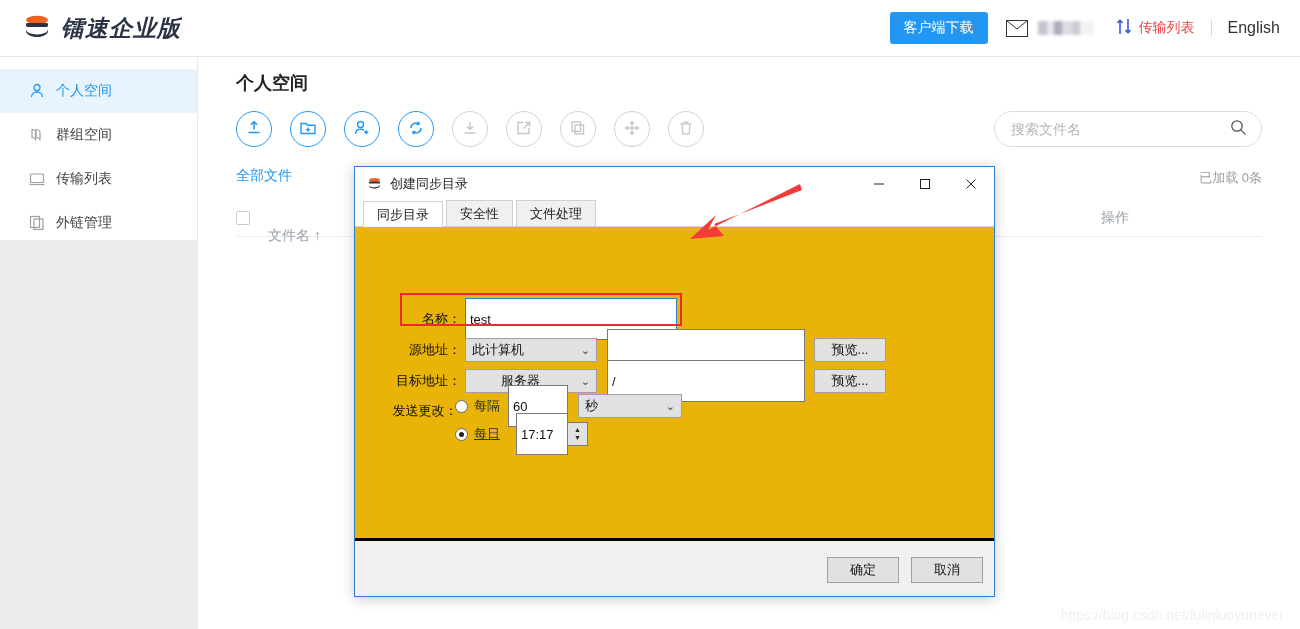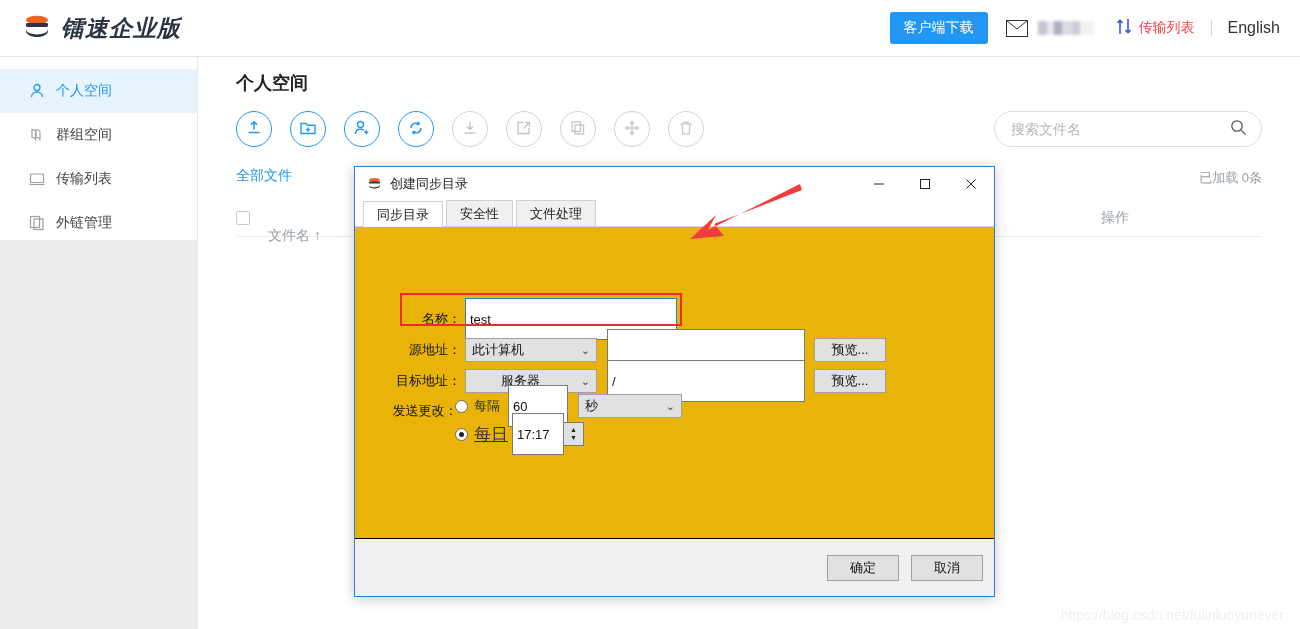--- a/index.html
+++ b/index.html
@@ -164,21 +164,21 @@
   #redbox{
     position:absolute;left:45px;top:66px;width:282px;height:33px;
     border:2px solid #ee2b2b;box-sizing:border-box;pointer-events:none;
   }
   #red-arrow{
     position:absolute;left:672px;top:182px;width:130px;height:66px;pointer-events:none;
   }
 
   #dlg-footer{
     position:absolute;left:0;bottom:0;width:100%;height:58px;
-    background:#f0f0f0;border-top:1px solid #000000;box-sizing:border-box;
+    background:#f0f0f0;border-top:3px solid #000000;box-sizing:border-box;
   }
   #dlg-footer .win-btn{position:absolute;top:16px;width:72px;height:26px;}
   #btn-ok{left:472px;}
   #btn-cancel{left:556px;}
 </style>
 </head>
 <body>
 
 <div id="app-header">
   <div id="brand">
@@ -435,21 +435,21 @@
       <span style="font-size:13px;margin-right:8px;">每隔</span>
       <input class="win-input" style="width: 60px;" type="text" value="60">
       <div class="win-select" style="width:104px;margin-left:10px;">
         <span>秒</span>
         <span class="chev">⌄</span>
       </div>
     </div>
 
     <div class="frm-row" style="left:100px;top:186px;">
       <div class="radio checked"></div>
-      <span style="font-size:17px;margin-right:4px;text-decoration:underline;">每日</span>
+      <span style="font-size:13px;margin-right:16px;text-decoration:underline;">每日</span>
       <input class="win-input" style="width: 52px;" type="text" value="17:17">
       <div id="spinner">
         <span class="spin-a">▲</span>
         <span class="spin-a">▼</span>
       </div>
     </div>
 
     <div id="redbox"></div>
   </div>
 

